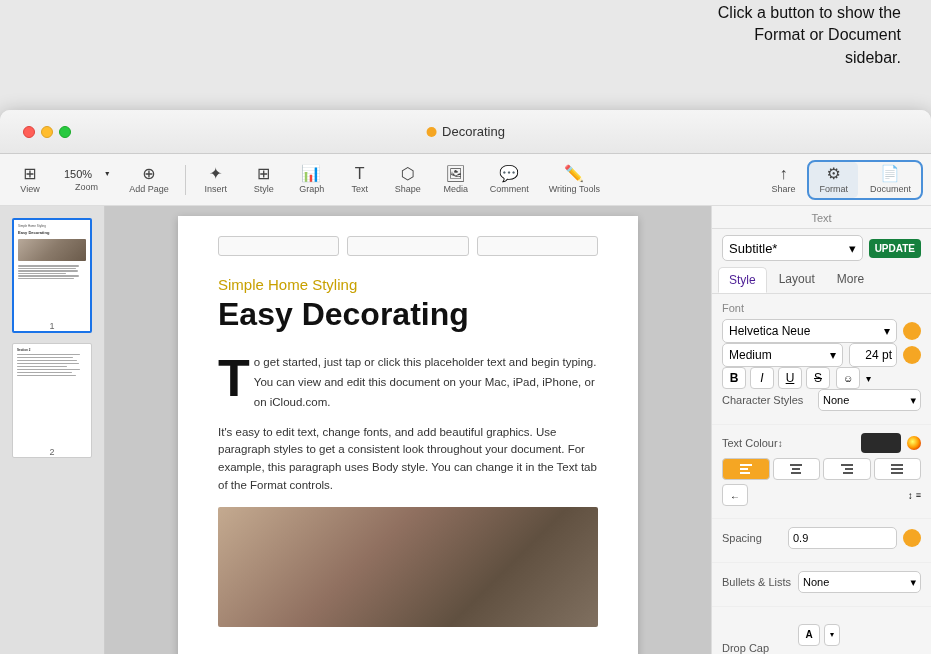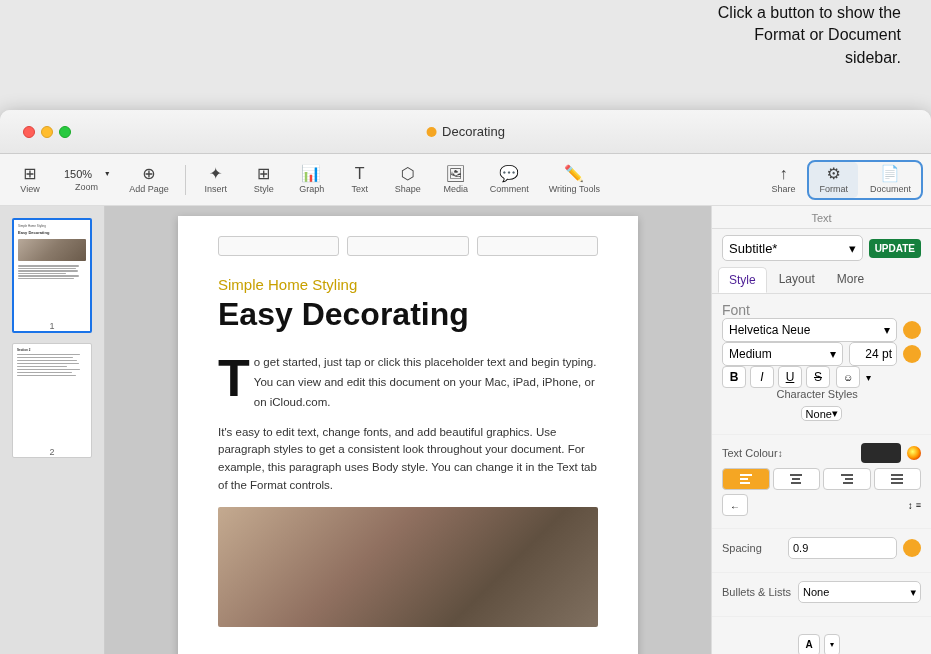--- a/index.html
+++ b/index.html
@@ -406,22 +406,23 @@
       color: #4c1d95;
       font-weight: 500;
       border: 1px solid #ddd;
       border-bottom: 1px solid white;
     }
     .rs-section {
       padding: 8px 10px;
       border-bottom: 1px solid #eee;
     }
     .rs-section-header {
-      font-size: 14px;
+      font-size: 11px;
       color: #888;
+      margin-bottom: 5px;
     }
     .rs-control-row {
       display: flex;
       align-items: center;
       gap: 6px;
     }
     .rs-dropdown {
       flex: 1;
       height: 24px;
       border: 1px solid #ccc;
@@ -481,21 +482,20 @@
       align-items: center;
       justify-content: center;
       cursor: pointer;
       font-size: 10px;
     }
     .rs-char-styles-row {
       display: flex;
       align-items: center;
       gap: 6px;
       margin-bottom: 5px;
-      flex-direction: column;
     }
     .rs-char-label {
       font-size: 11px;
       color: #555;
       width: 90px;
     }
     .rs-char-dropdown {
       flex: 1;
       height: 22px;
       border: 1px solid #ccc;

